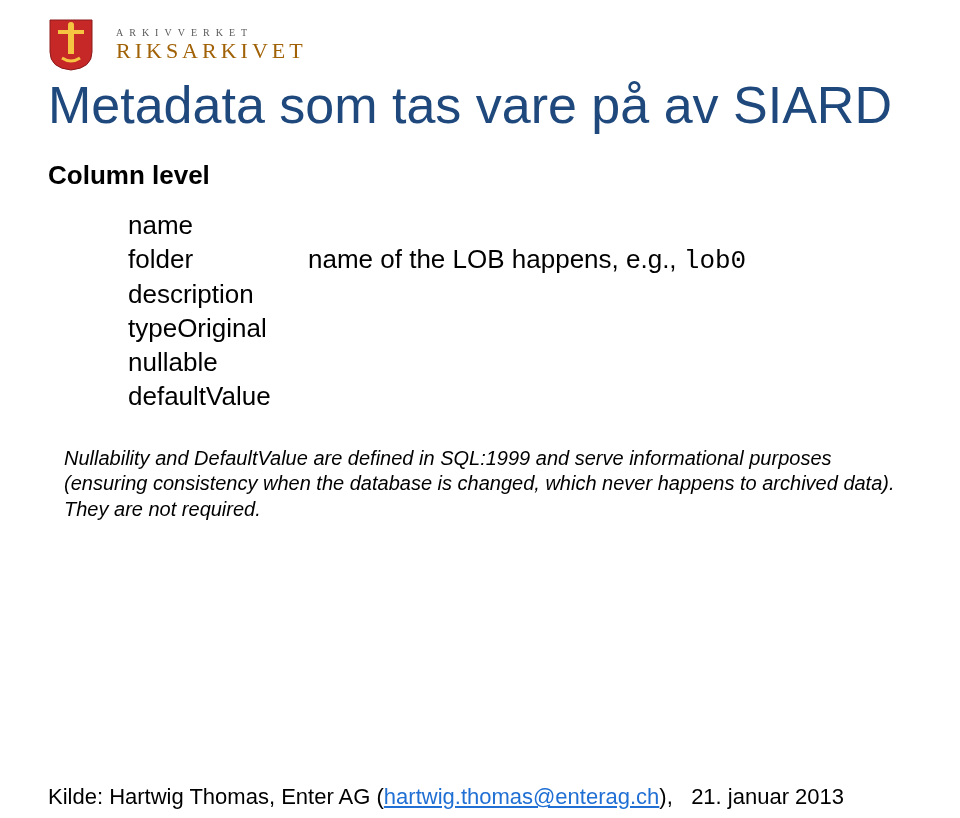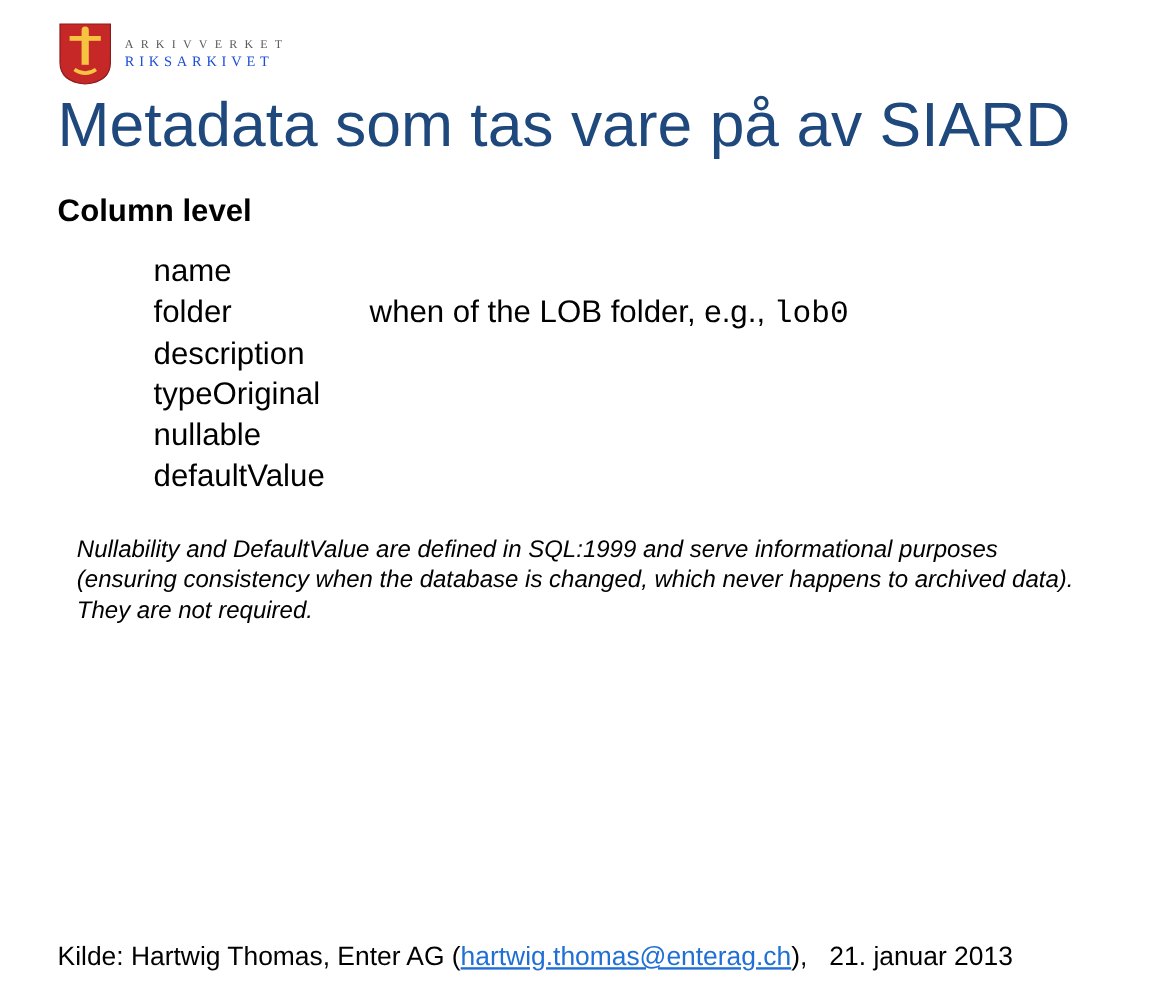--- a/index.html
+++ b/index.html
@@ -13,46 +13,46 @@
     position: relative;
     overflow: hidden;
   }
   .page {
     padding: 18px 48px 0 48px;
     box-sizing: border-box;
   }
   .logo-row {
     display: flex;
     align-items: center;
-    gap: 10px;
+    gap: 22px;
     margin-bottom: 4px;
   }
   .crest {
     width: 46px;
     height: 54px;
     flex-shrink: 0;
   }
   .wordmark {
     display: flex;
     flex-direction: column;
     line-height: 1;
     color: #4a4a4a;
   }
   .wordmark .small {
     font-size: 10px;
     letter-spacing: 6px;
     font-family: "Times New Roman", serif;
     color: #5a5a5a;
   }
   .wordmark .big {
-    font-size: 12px;
+    font-size: 22px;
     letter-spacing: 4px;
     font-family: "Times New Roman", serif;
     font-weight: 400;
-    color: #1d4ed8;
+    color: #a16207;
     margin-top: 2px;
   }
   h1.title {
     font-size: 52px;
     font-weight: 400;
     color: #1f497d;
     margin: 0 0 24px 0;
     line-height: 1.15;
     font-family: Liberation Sans, sans-serif;
   }
@@ -122,21 +122,21 @@
   <div class="section-label">Column level</div>
 
   <div class="fields">
     <div class="field-row">
       <span class="field-name">name</span>
       <span class="field-desc"></span>
     </div>
     <div class="field-row">
       <span class="field-name">folder</span>
       <span class="field-desc">
-        <span>when of the LOB folder, e.g., </span><span class="mono">lob0</span>
+        <span>name of the LOB happens, e.g., </span><span class="mono">lob0</span>
       </span>
     </div>
     <div class="field-row">
       <span class="field-name">description</span>
       <span class="field-desc"></span>
     </div>
     <div class="field-row">
       <span class="field-name">typeOriginal</span>
       <span class="field-desc"></span>
     </div>

